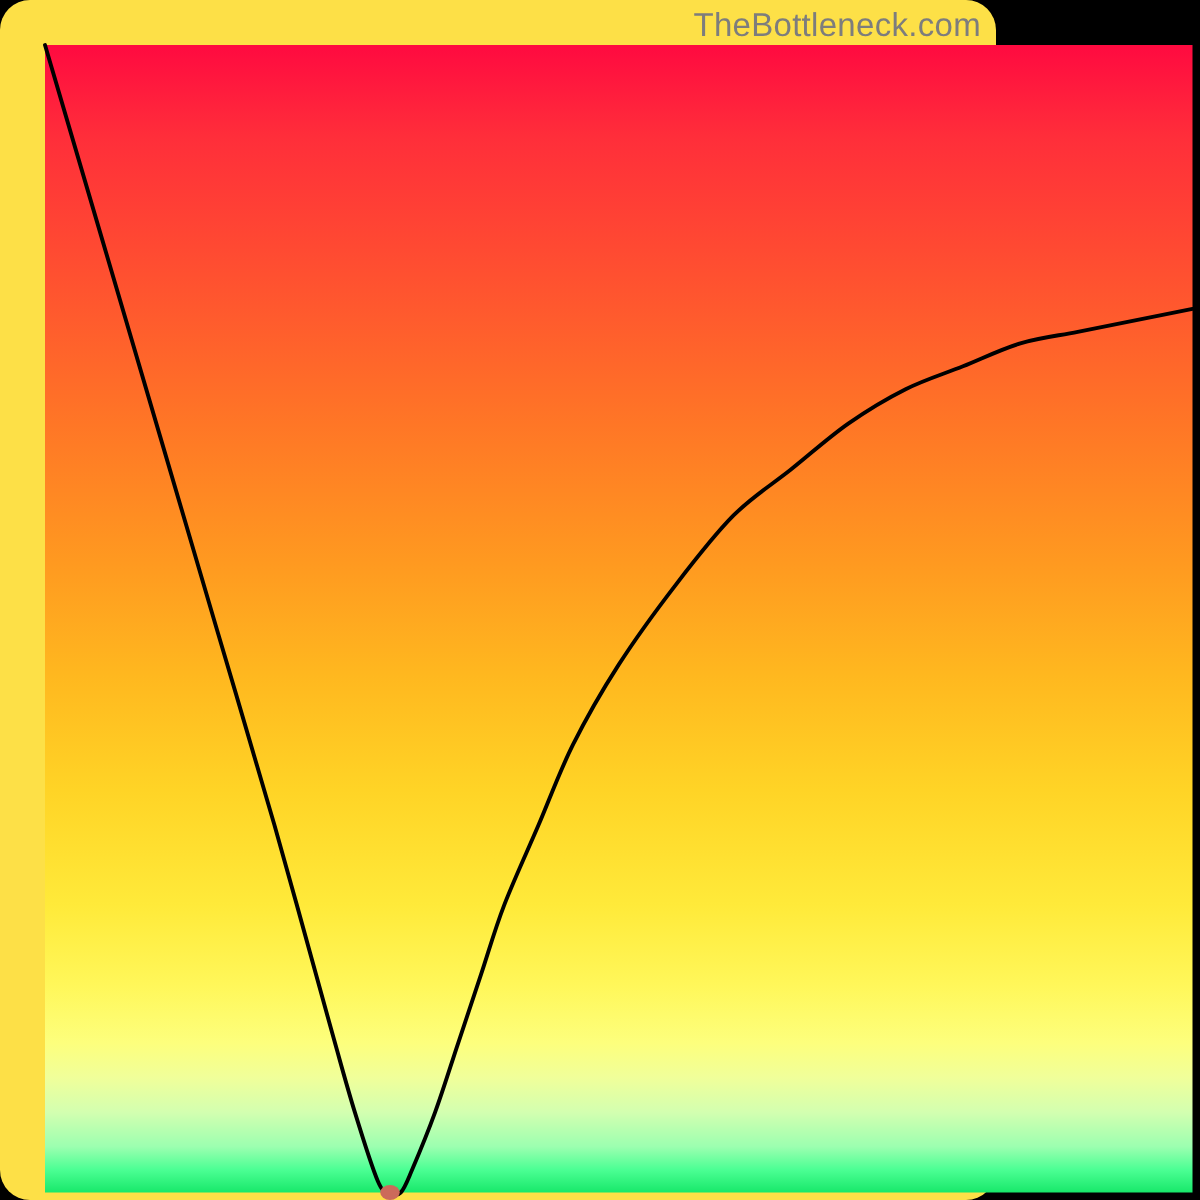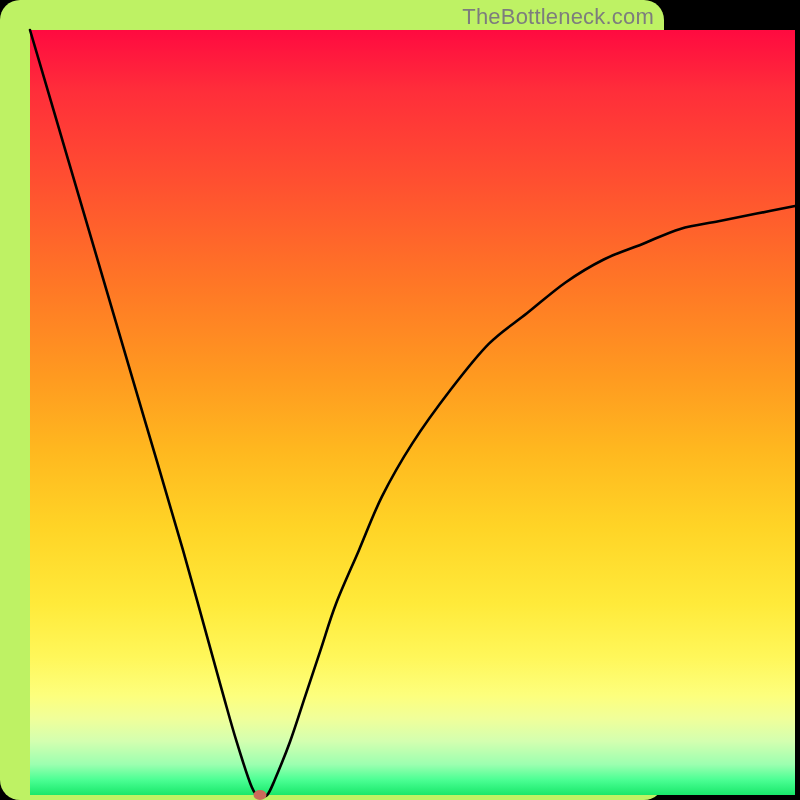--- a/index.html
+++ b/index.html
@@ -8,21 +8,21 @@
     width: 800px;
     height: 800px;
     overflow: hidden;
     background: #000;
     font-family: Arial, Helvetica, sans-serif;
   }
   .frame {
     position: relative;
     width: 664px;
     height: 800px;
-    background: #bef264;
+    background: #fde047;
     border-radius: 20px;
   }
   .watermark {
     position: absolute;
     top: 4px;
     right: 10px;
     color: #7d7d7d;
     font-size: 22px;
     font-weight: 500;
     letter-spacing: 0.2px;

